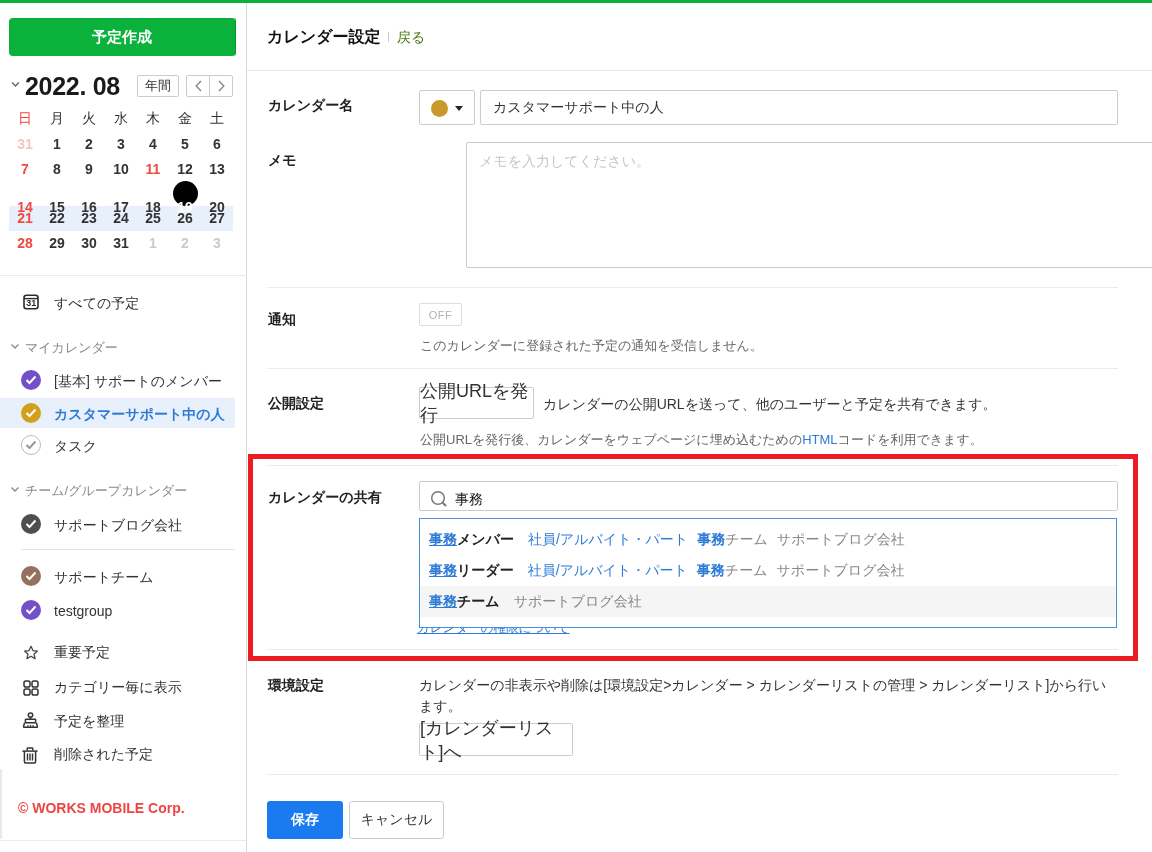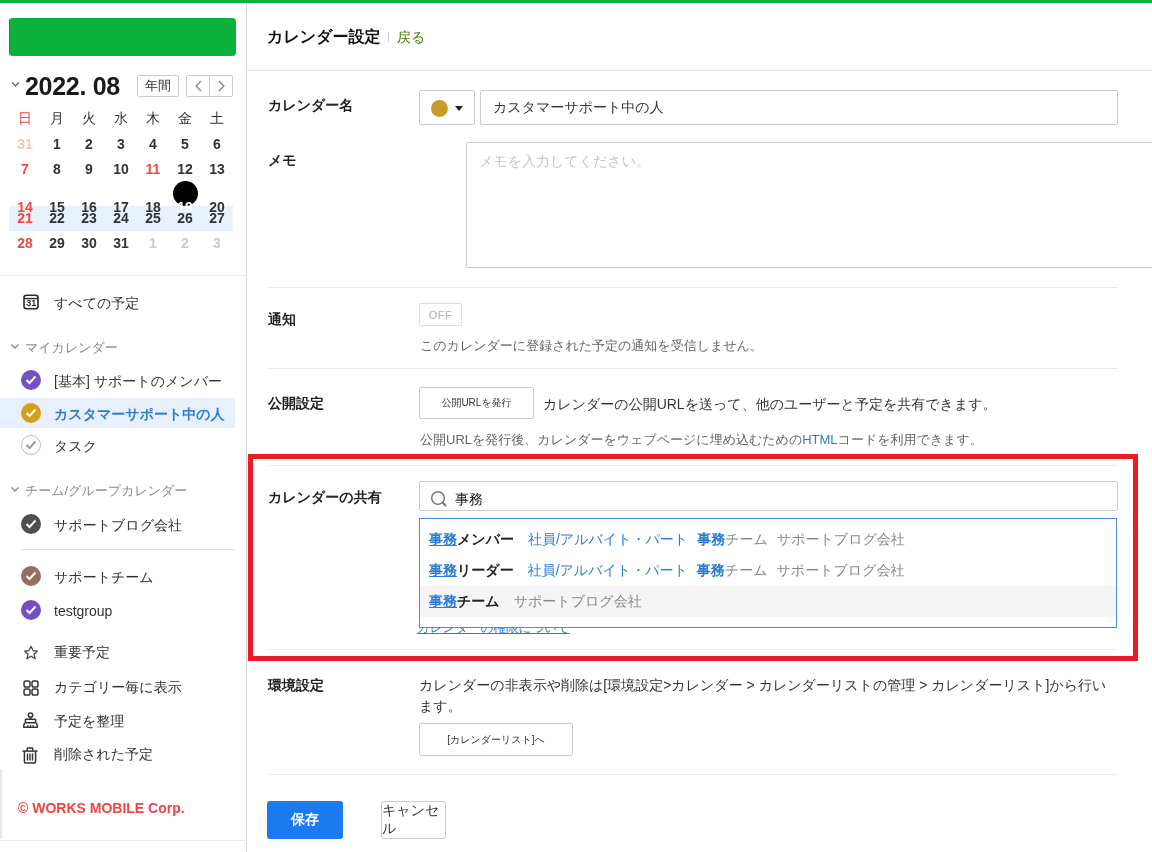--- a/index.html
+++ b/index.html
@@ -1,33 +1,34 @@
 <!DOCTYPE html>
 <html lang="ja"><head>
 <meta charset="utf-8">
 <style>
   * { margin:0; padding:0; box-sizing:border-box; }
   html,body { width:1152px; height:852px; }
   body { font-family:"Liberation Sans", sans-serif; background:#fff; position:relative; overflow:hidden; }
   .abs { position:absolute; }
   .lbl { font-weight:bold; font-size:14px; color:#222; }
-  .btn { border:1px solid #ccc; border-radius:2px; background:#fff; color:#333; font-size:10px; display:flex; align-items:center; justify-content:center; }
+  .btn { border:1px solid #ccc; border-radius:2px; background:#fff; color:#333; font-size:18px; display:flex; align-items:center; justify-content:center; }
   .divider { position:absolute; height:1px; background:#ebebeb; }
   .check { position:absolute; width:20px; height:20px; border-radius:50%; }
   .check svg { position:absolute; left:4px; top:5px; }
   .itemtext { position:absolute; left:54px; font-size:14px; color:#333; white-space:nowrap; }
 </style>
 </head>
 <body>
 
 <div class="abs" style="left:0;top:0;width:1152px;height:3px;background:#0ab13a;"></div>
 
 <div class="abs" style="left:246px;top:3px;width:1px;height:849px;background:#d9d9d9;"></div>
 
 <div class="abs" style="left:9px;top:18px;width:227px;height:38px;background:#0ab13a;border-radius:4px;display:flex;">
+  <div style="flex:1;display:flex;align-items:center;justify-content:center;color:#fff;font-weight:bold;font-size:15px;">予定作成</div>
   <div style="width:1px;background:rgba(0,80,0,0.25);margin:0;"></div>
 </div>
 
 <svg class="abs" style="left:11px;top:81px;" width="9" height="7" viewBox="0 0 9 7">
     <path d="M1.2 1.5 L4.5 5 L7.8 1.5" stroke="#666" stroke-width="1.4" fill="none"></path>
   </svg>
 <div class="abs" style="left:25px;top:72px;font-size:25px;font-weight:bold;color:#1a1a1a;letter-spacing:-0.3px;">2022. 08</div>
 <div class="abs btn" style="left:137px;top:75px;width:42px;height:22px;font-size:13px;">年間</div>
 <div class="abs" style="left:186px;top:75px;width:47px;height:22px;border:1px solid #ccc;border-radius:2px;background:#fff;display:flex;">
   <div style="flex:1;display:flex;align-items:center;justify-content:center;border-right:1px solid #ccc;">
@@ -275,13 +276,13 @@
 
 <div class="abs" style="left:248px;top:454px;width:890px;height:207px;border:5px solid #eb1c23;z-index:6;"></div>
 
 <div class="abs lbl" style="left:268px;top:677px;">環境設定</div>
 <div class="abs" style="left:419px;top:675px;width:720px;font-size:14px;color:#333;line-height:21px;">カレンダーの非表示や削除は[環境設定&gt;カレンダー &gt; カレンダーリストの管理 &gt; カレンダーリスト]から行い<br>ます。</div>
 <div class="abs btn" style="left:419px;top:723px;width:154px;height:33px;">[カレンダーリスト]へ</div>
 
 <div class="divider" style="left:267px;top:774px;width:851px;"></div>
 
 <div class="abs" style="left:267px;top:801px;width:76px;height:38px;background:#1a7bf0;border-radius:3px;display:flex;align-items:center;justify-content:center;color:#fff;font-size:14px;font-weight:bold;">保存</div>
-<div class="abs btn" style="left:349px;top:801px;width:65px;height:38px;border-radius:3px;font-size:14px;margin-left:32px;">キャンセル</div>
+<div class="abs btn" style="left:349px;top:801px;width:95px;height:38px;border-radius:3px;font-size:14px;">キャンセル</div>
 
 </body></html>

